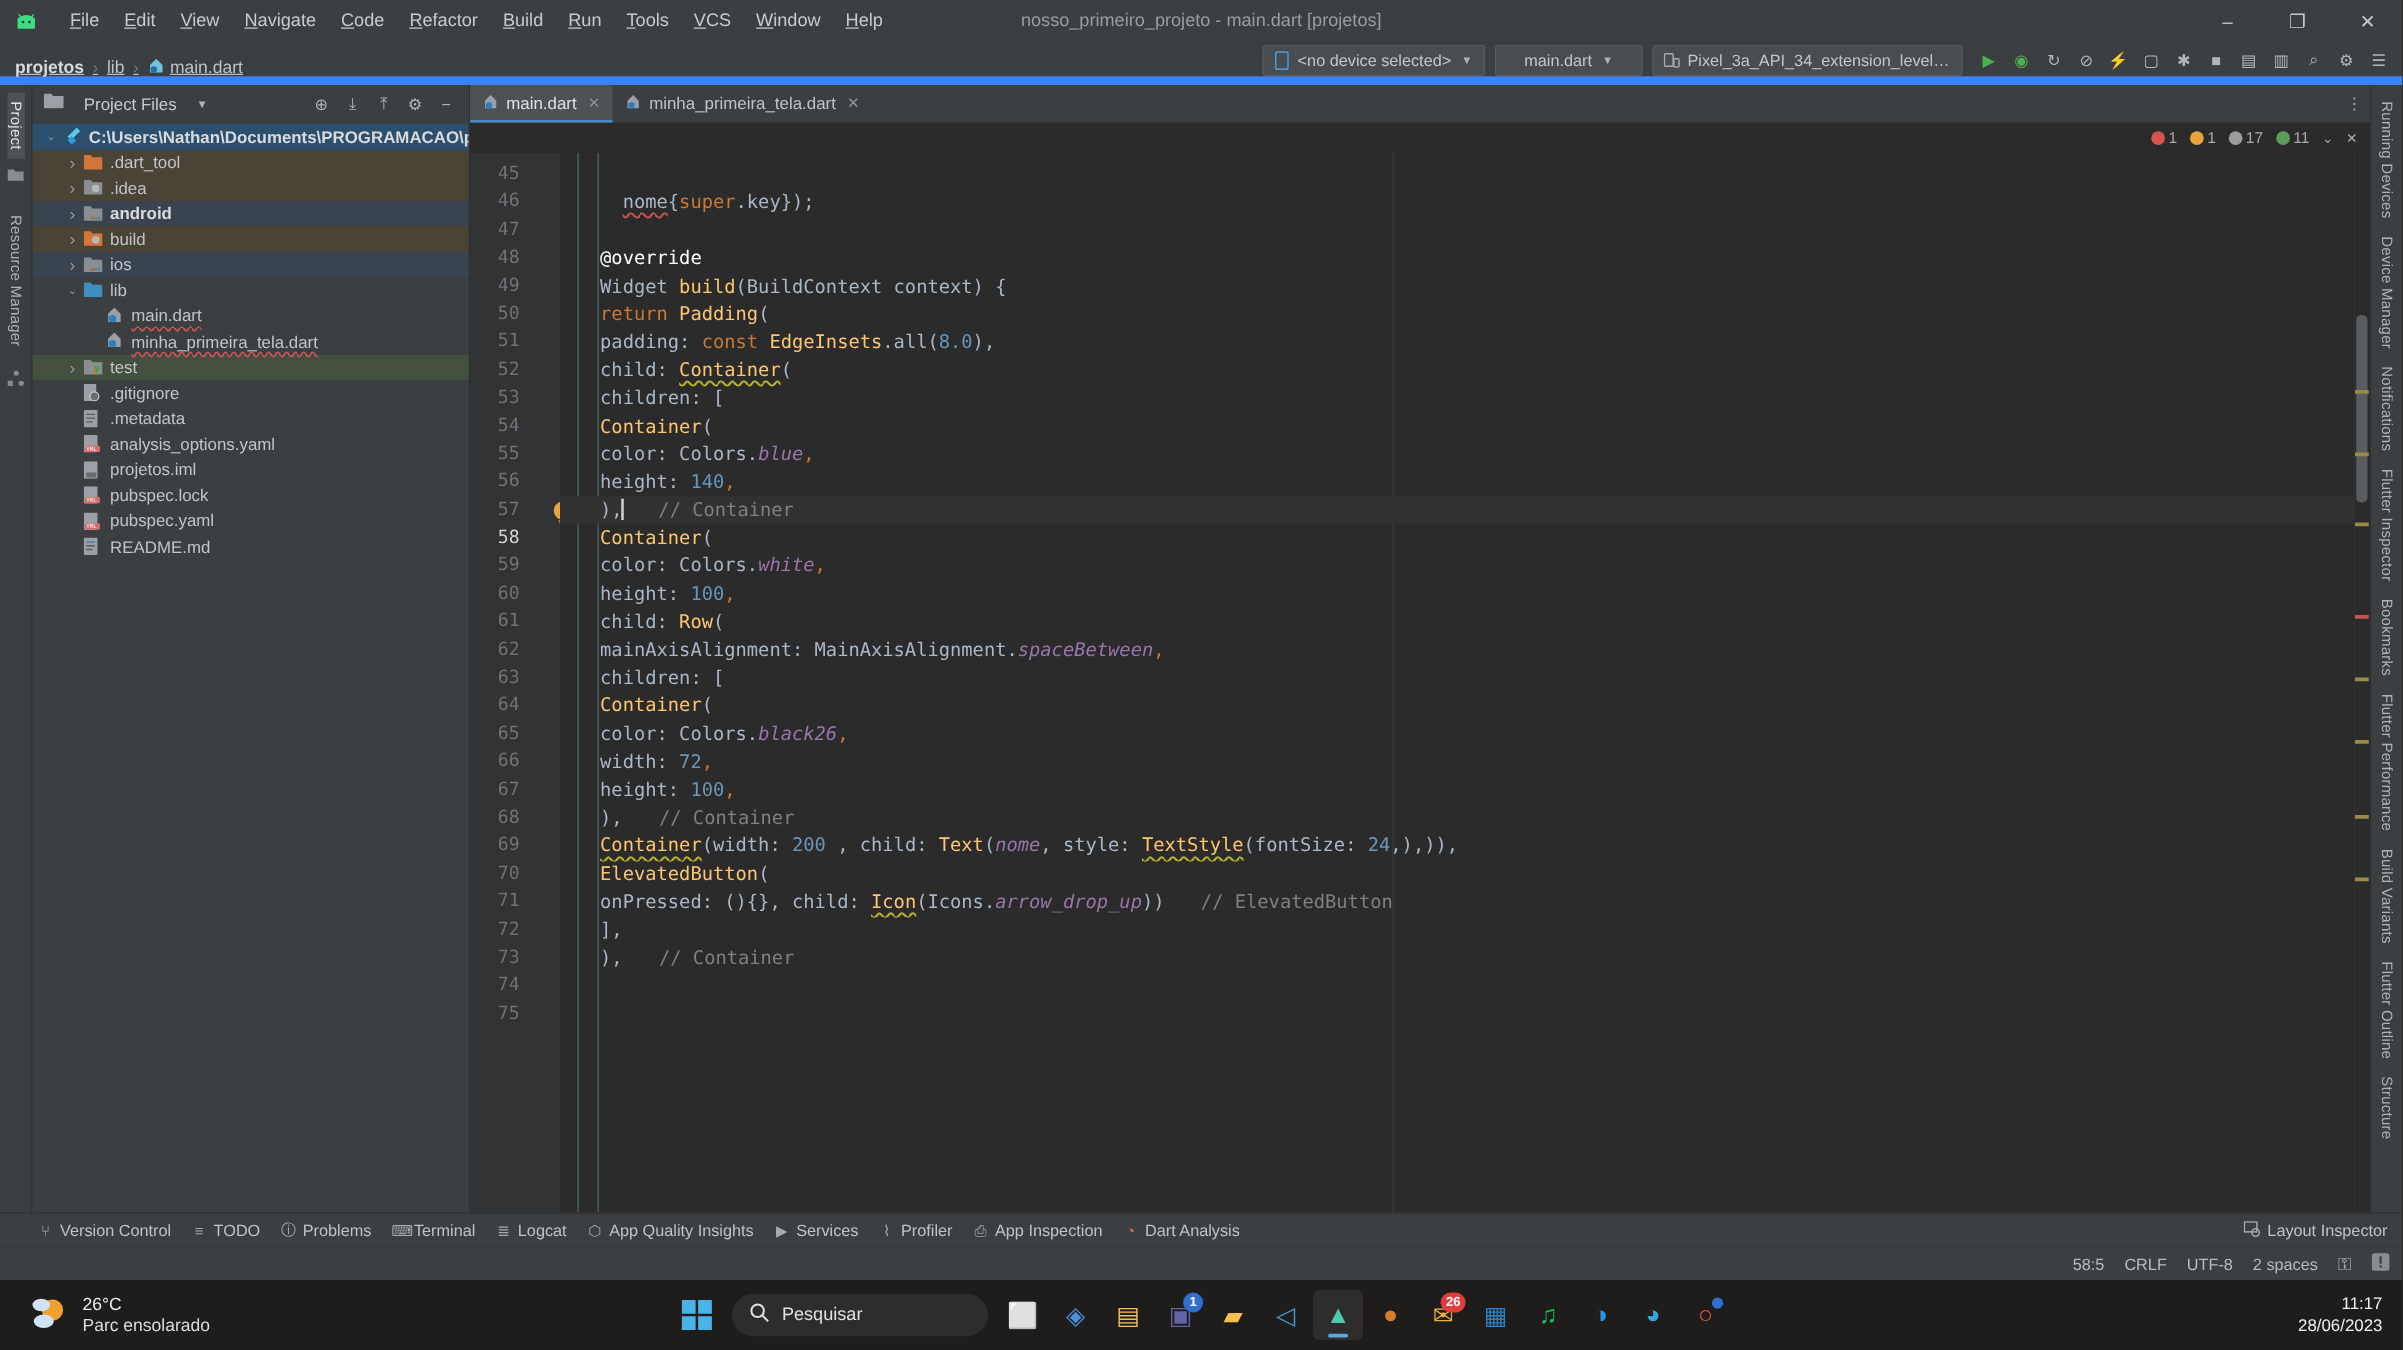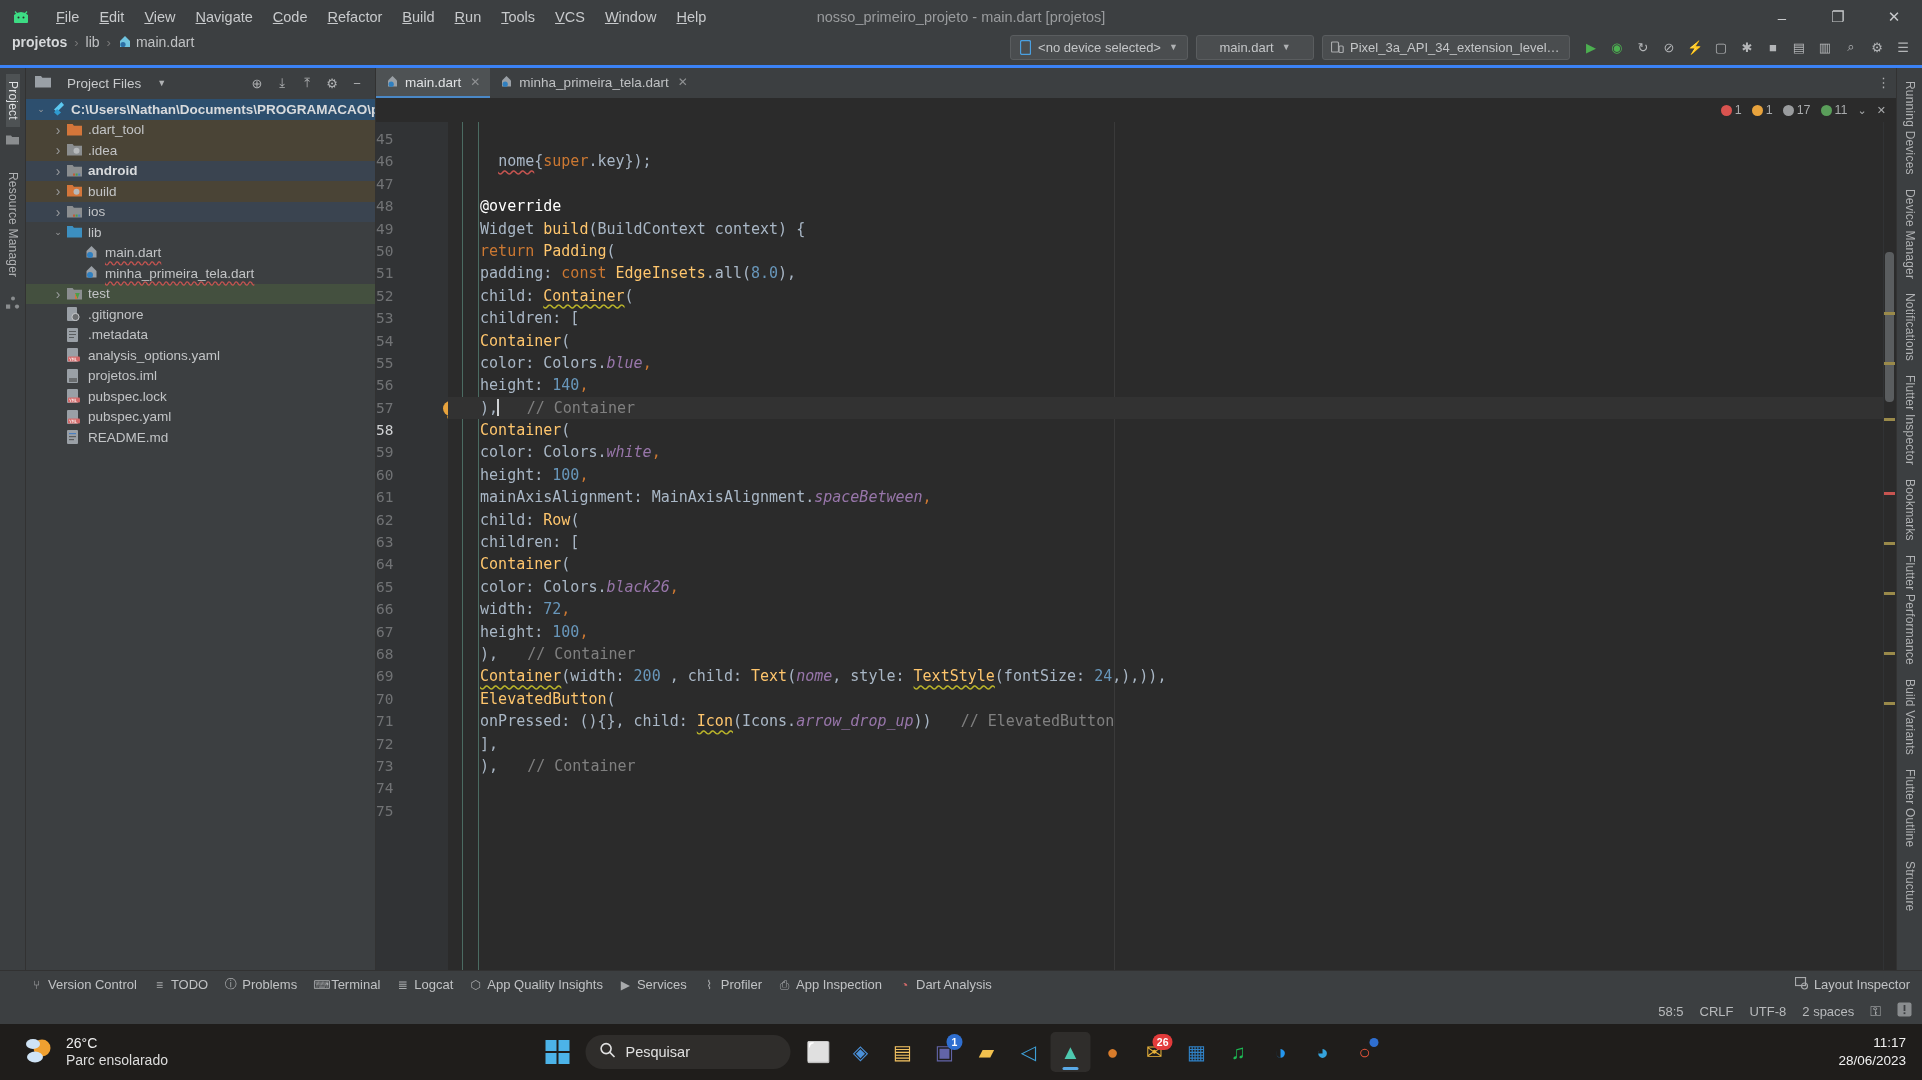--- a/index.html
+++ b/index.html
@@ -25,22 +25,22 @@
   .win-title {
     position: absolute; left: 50%; transform: translateX(-50%);
     font-size: 14.5px; color: #9a9c9e; white-space: nowrap;
   }
   .win-ctrls { position: absolute; right: 0; top: 0; height: 34px; display: flex; }
   .win-btn { width: 56px; height: 34px; display: flex; align-items: center; justify-content: center;
              font-size: 15px; color: #c8cacc; }
 
   
   .navbar {
-    height: 34px; background: #3c3f41; display: flex; align-items: flex-start;
-    padding-left: 12px; flex: 0 0 34px; border-bottom: 3px solid #3b82f6; position: relative;
+    height: 34px; background: #3c3f41; display: flex; align-items: flex-end;
+    padding-left: 12px; flex: 0 0 34px; border-bottom: 7px solid #3b82f6; position: relative; text-decoration: underline;
   }
   .crumb { font-size: 14px; color: #c0c2c4; display: flex; align-items: center; }
   .crumb.bold { font-weight: bold; color: #d6d8da; }
   .crumb-sep { color: #777; margin: 0 7px; font-size: 13px; }
 
   .nav-right { position: absolute; right: 6px; display: flex; align-items: center; gap: 2px; }
   .combo {
     height: 25px; background: #4a4d4f; border: 1px solid #5a5d5f; border-radius: 3px;
     display: flex; align-items: center; padding: 0 8px; font-size: 13px; color: #c4c6c8;
     margin-right: 6px; white-space: nowrap;
@@ -99,21 +99,21 @@
 
   .inspect-bar {
     height: 24px; background: #2b2b2b; display: flex; align-items: center;
     justify-content: flex-end; padding-right: 10px; gap: 10px; font-size: 12.5px; color: #a8aaac;
   }
   .ins { display: flex; align-items: center; gap: 3px; }
   .dotc { width: 11px; height: 11px; border-radius: 50%; display: inline-block; }
 
   .editor-wrap { flex: 1 1 auto; display: flex; position: relative; overflow: hidden; }
   .gutter {
-    width: 72px; background: #313335; flex: 0 0 72px; text-align: left;
+    width: 72px; background: #313335; flex: 0 0 72px; text-align: center;
     font-family: "DejaVu Sans Mono", monospace; font-size: 14.5px; color: #717375;
     padding-top: 6px; position: relative;
   }
   .gln { height: 22.4px; line-height: 22.4px; padding-right: 10px; position: relative; }
   .gln.cur { color: #d0d2d4; }
   .bulb {
     position: absolute; right: -10px; top: 4px; width: 15px; height: 15px;
     border-radius: 50%; background: #e8a33d;
   }
   .bulb::after { content:''; position:absolute; left:4px; bottom:-3px; width:7px; height:3px; background:#b8832d; border-radius:0 0 2px 2px; }
@@ -562,22 +562,22 @@
             <div class="cl"><span class="pln">  padding: </span><span class="kw">const</span><span class="pln"> </span><span class="cls">EdgeInsets</span><span class="pln">.all(</span><span class="num">8.0</span><span class="pln">),</span></div>
             <div class="cl"><span class="pln">  child: </span><span class="cls err-wavy">Container</span><span class="pln">(</span></div>
             <div class="cl"><span class="pln">  children: [</span></div>
             <div class="cl"><span class="pln">  </span><span class="cls">Container</span><span class="pln">(</span></div>
             <div class="cl"><span class="pln">  color: Colors.</span><span class="fld">blue</span><span class="kw">,</span></div>
             <div class="cl"><span class="pln">  height: </span><span class="num">140</span><span class="kw">,</span></div>
             <div class="cl cur"><span class="pln">  ),</span><span class="caret-bar"></span><span class="com">  // Container</span></div>
             <div class="cl"><span class="pln">  </span><span class="cls">Container</span><span class="pln">(</span></div>
             <div class="cl"><span class="pln">  color: Colors.</span><span class="fld">white</span><span class="kw">,</span></div>
             <div class="cl"><span class="pln">  height: </span><span class="num">100</span><span class="kw">,</span></div>
+            <div class="cl"><span class="pln">  child: </span><span class="cls">Row</span><span class="pln">(</span></div>
             <div class="cl"><span class="pln">  mainAxisAlignment: MainAxisAlignment.</span><span class="fld">spaceBetween</span><span class="kw">,</span></div>
-            <div class="cl"><span class="pln">  child: </span><span class="cls">Row</span><span class="pln">(</span></div>
             <div class="cl"><span class="pln">  children: [</span></div>
             <div class="cl"><span class="pln">  </span><span class="cls">Container</span><span class="pln">(</span></div>
             <div class="cl"><span class="pln">  color: Colors.</span><span class="fld">black26</span><span class="kw">,</span></div>
             <div class="cl"><span class="pln">  width: </span><span class="num">72</span><span class="kw">,</span></div>
             <div class="cl"><span class="pln">  height: </span><span class="num">100</span><span class="kw">,</span></div>
             <div class="cl"><span class="pln">  ),</span><span class="com">  // Container</span></div>
             <div class="cl"><span class="pln">  </span><span class="cls err-wavy">Container</span><span class="pln">(width: </span><span class="num">200</span><span class="pln"> , child: </span><span class="cls">Text</span><span class="pln">(</span><span class="fld">nome</span><span class="pln">, style: </span><span class="cls err-wavy">TextStyle</span><span class="pln">(fontSize: </span><span class="num">24</span><span class="pln">,),)),</span></div>
             <div class="cl"><span class="pln">  </span><span class="cls">ElevatedButton</span><span class="pln">(</span></div>
             <div class="cl"><span class="pln">  onPressed: (){}, child: </span><span class="cls err-wavy">Icon</span><span class="pln">(Icons.</span><span class="fld">arrow_drop_up</span><span class="pln">))</span><span class="com">  // ElevatedButton</span></div>
             <div class="cl"><span class="pln">  ],</span></div>

